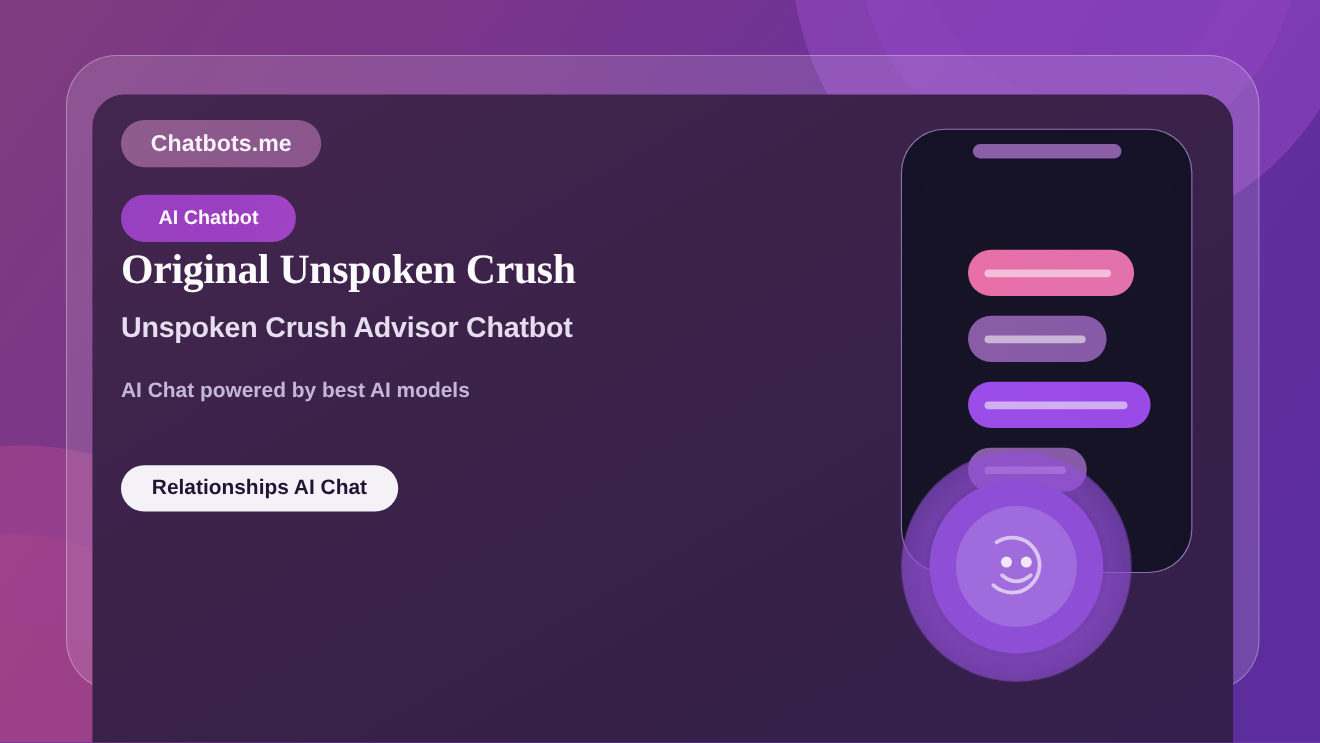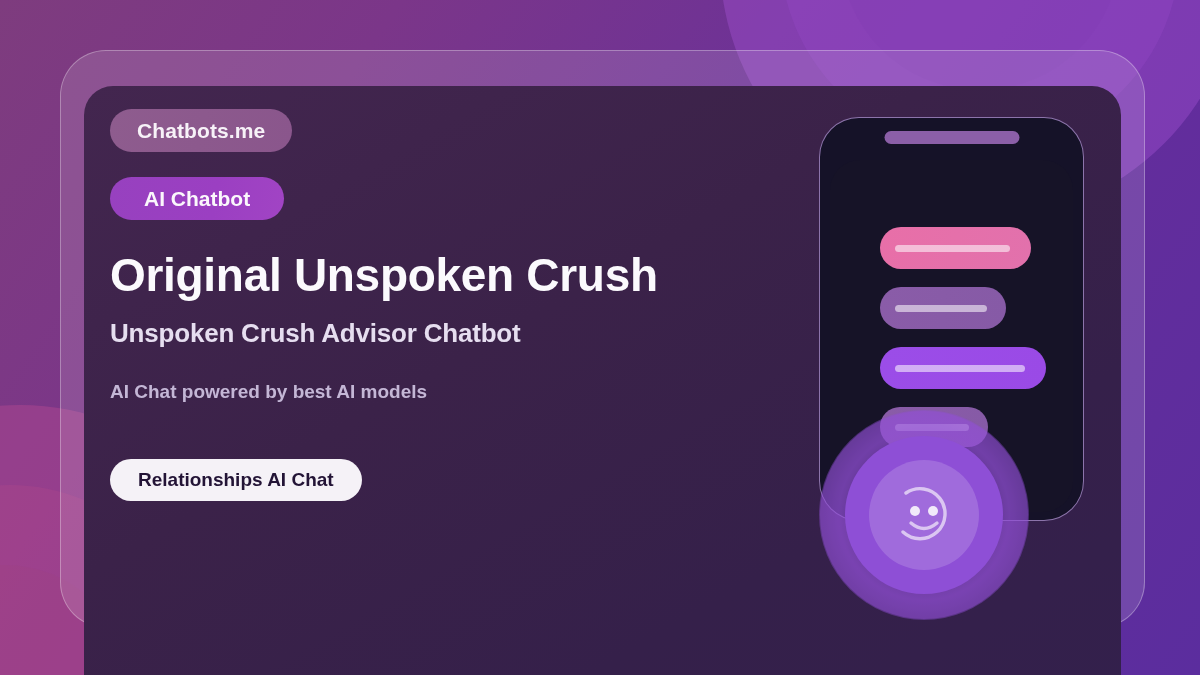--- a/index.html
+++ b/index.html
@@ -64,28 +64,28 @@
   }
   #brand-pill{
     height:43px; padding:0 27px;
     background:linear-gradient(100deg,#8E5C8E 0%, #8A568C 100%);
     color:#F7F2F8; font-size:21px; font-weight:bold;
     letter-spacing:0.1px;
   }
   #type-pill{
     height:43px; padding:0 34px; margin-top:25px;
     background:linear-gradient(100deg,#9741BF 0%, #9B3FC2 60%, #A144C4 100%);
-    color:#FBF7FC; font-size:21px; font-weight:bold;
+    color:#FBF7FC; font-size:18px; font-weight:bold;
   }
   #headline{
-    margin-top:25px;
     color:#FBFAFD;
-    font-size:46px; font-weight:bold; line-height:1.32;
+    font-size:38px; font-weight:bold; line-height:1.32;
     letter-spacing:-0.3px;
     max-width:600px;
+    font-family:Liberation Serif, serif;
   }
   #subhead{
     margin-top:12px;
     color:#E6DEF0;
     font-size:26px; font-weight:bold; line-height:1.2;
     letter-spacing:-0.2px;
   }
   #tagline{
     margin-top:32px;
     color:#C4B7D6;

